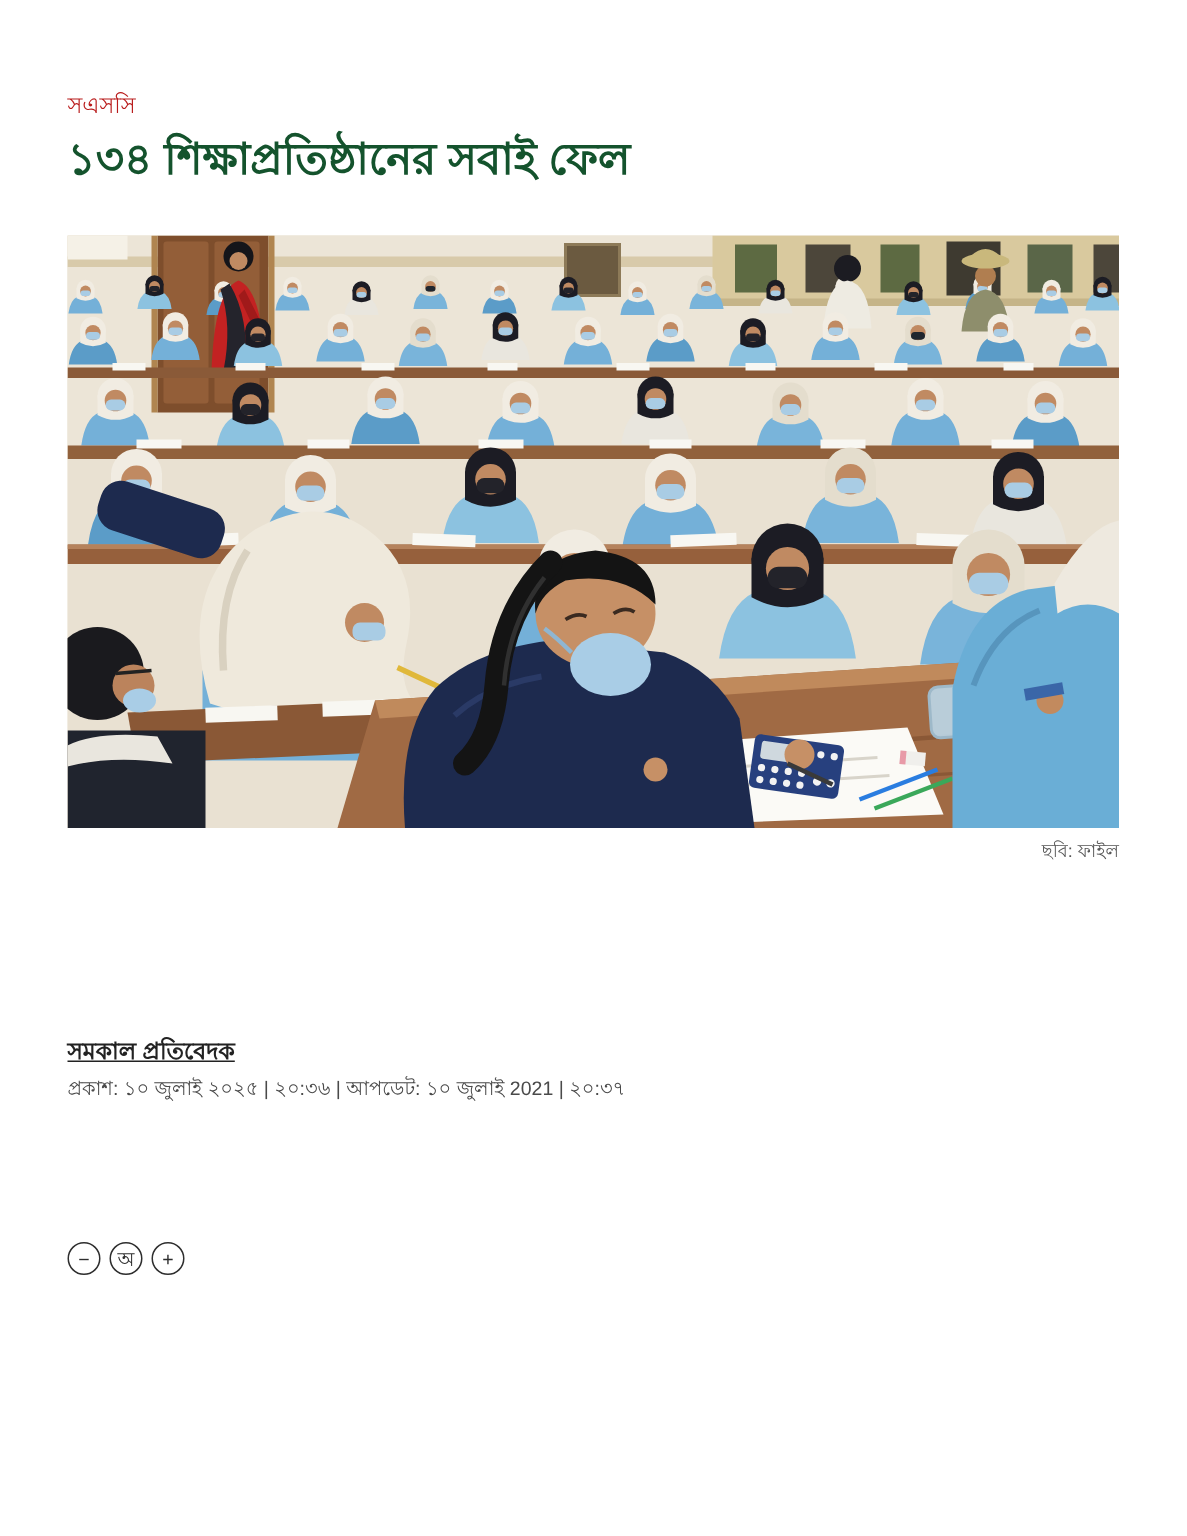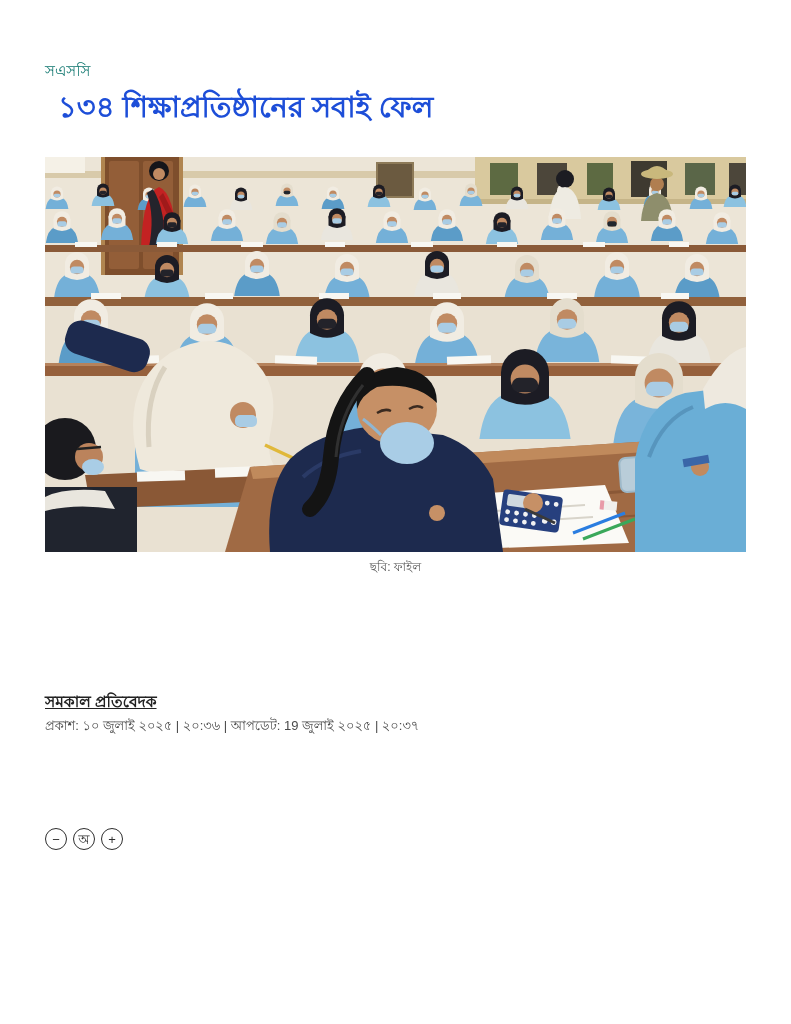--- a/index.html
+++ b/index.html
@@ -2,31 +2,31 @@
 <html lang="bn"><head>
 <meta charset="utf-8">
 <style>
   html,body{margin:0;padding:0;}
   body{
     width:791px;height:1024px;overflow:hidden;background:#ffffff;
     font-family:"Liberation Sans",sans-serif;
   }
   .article{width:701px;padding:62px 45px 0 45px;}
   .category-link{
-    display:inline-block;color:#0f766e;font-size:15px;font-weight:500;
+    display:inline-block;color:#b91c1c;font-size:15px;font-weight:500;
     text-decoration:none;line-height:17px;cursor:pointer;
   }
   .headline{
-    margin:8px 0 0 13px;font-size:29px;line-height:38px;font-weight:700;
-    color:#1d4ed8;
+    margin:8px 0 0 0;font-size:29px;line-height:38px;font-weight:700;
+    color:#14532d;
   }
   figure.photo-figure{margin:31px 0 0 0;}
   svg.photo{display:block;width:701px;height:395px;background:#e9e1d2;}
   figcaption{
-    text-align:center;font-size:12px;color:#555;margin-top:8px;line-height:15px;
+    text-align:right;font-size:12px;color:#555;margin-top:8px;line-height:15px;
   }
   .byline{margin-top:118px;font-size:15.5px;font-weight:700;color:#222;line-height:18px;text-decoration:underline;}
   .timestamp{margin-top:7px;font-size:13px;color:#4a4a4a;line-height:15px;}
   .font-controls{margin-top:95px;display:flex;gap:6px;align-items:center;}
   .fc-btn{
     width:22px;height:22px;border:1.6px solid #2e2e2e;border-radius:50%;
     background:#fff;color:#2e2e2e;font-size:13px;line-height:1;
     display:flex;align-items:center;justify-content:center;padding:0;cursor:pointer;
     font-family:"Liberation Sans",sans-serif;
   }
@@ -286,21 +286,21 @@
         <ellipse cx="48" cy="310" rx="11" ry="8" fill="#a9cde6"></ellipse>
         <line x1="32" y1="292" x2="56" y2="290" stroke="#222" stroke-width="2.5"></line>
         <path d="M0,340 Q20,330 60,334 L70,352 Q30,346 0,354 Z" fill="#e9e6de"></path>
       </g>
     </svg>
     <figcaption>ছবি: ফাইল</figcaption>
   </figure>
 
   <div class="byline">সমকাল প্রতিবেদক</div>
 
-  <div class="timestamp">প্রকাশ: ১০ জুলাই ২০২৫ | ২০:৩৬ | আপডেট: 19 জুলাই ২০২৫ | ২০:৩৭</div>
+  <div class="timestamp">প্রকাশ: ১০ জুলাই ২০২৫ | ২০:৩৬ | আপডেট: ১০ জুলাই 2021 | ২০:৩৭</div>
 
   <div class="font-controls">
     <button class="fc-btn">−</button>
     <button class="fc-btn">অ</button>
     <button class="fc-btn">+</button>
   </div>
 
 
 </main>
 

